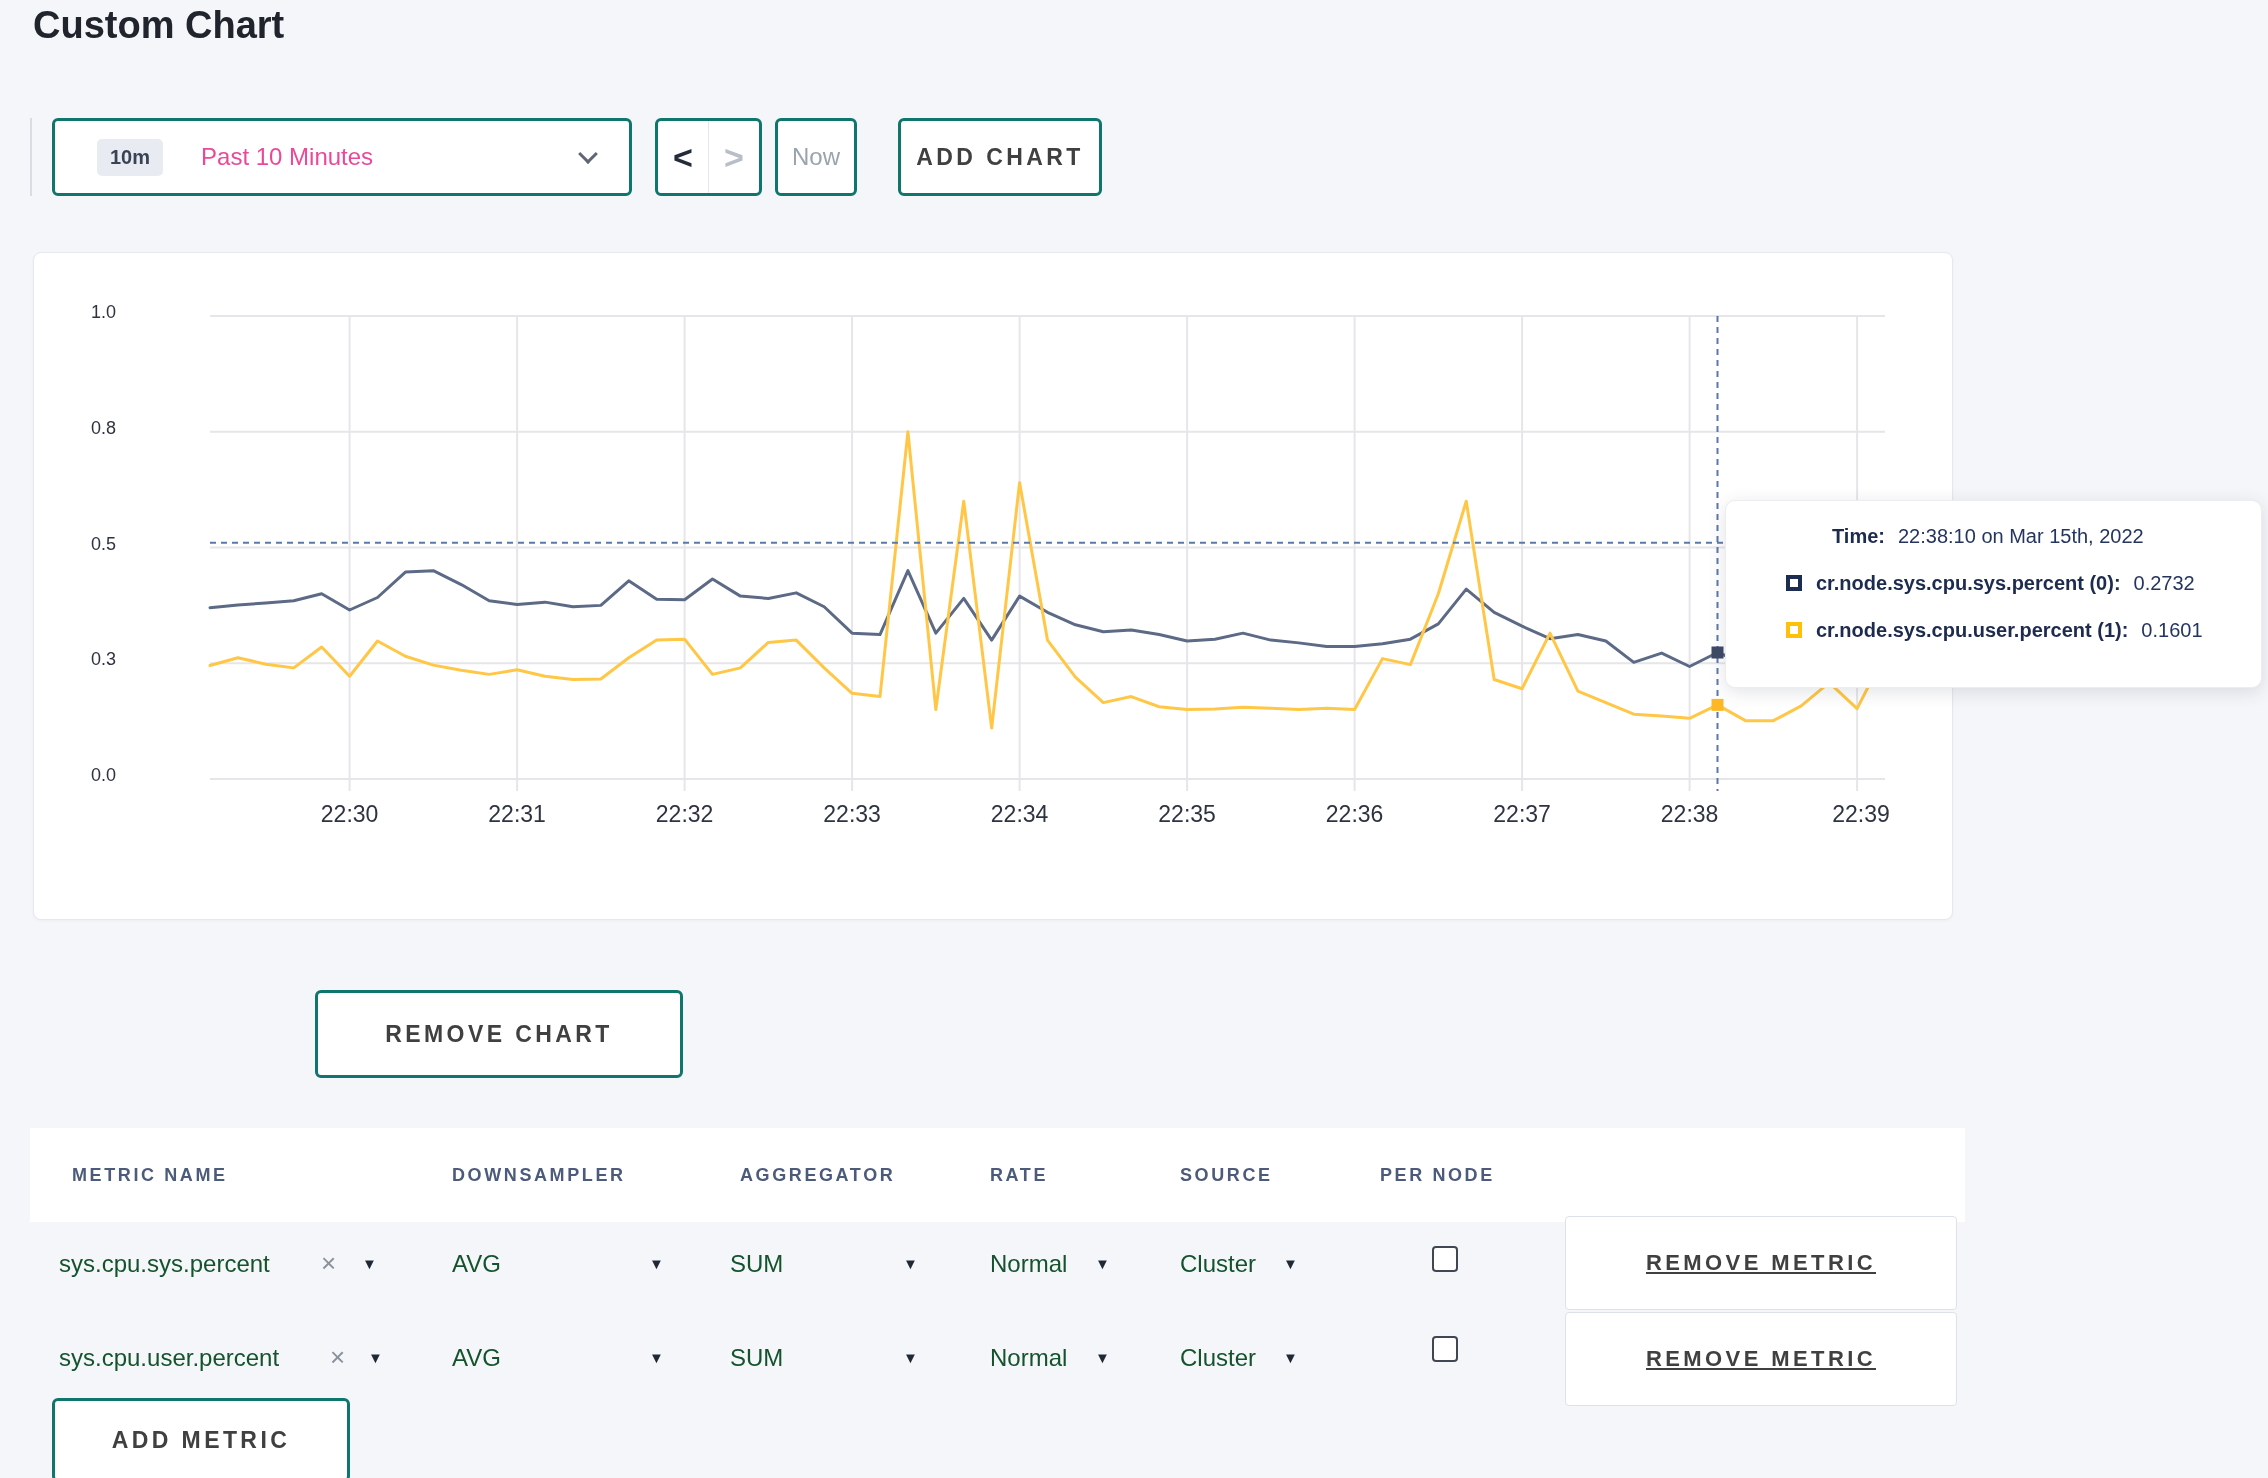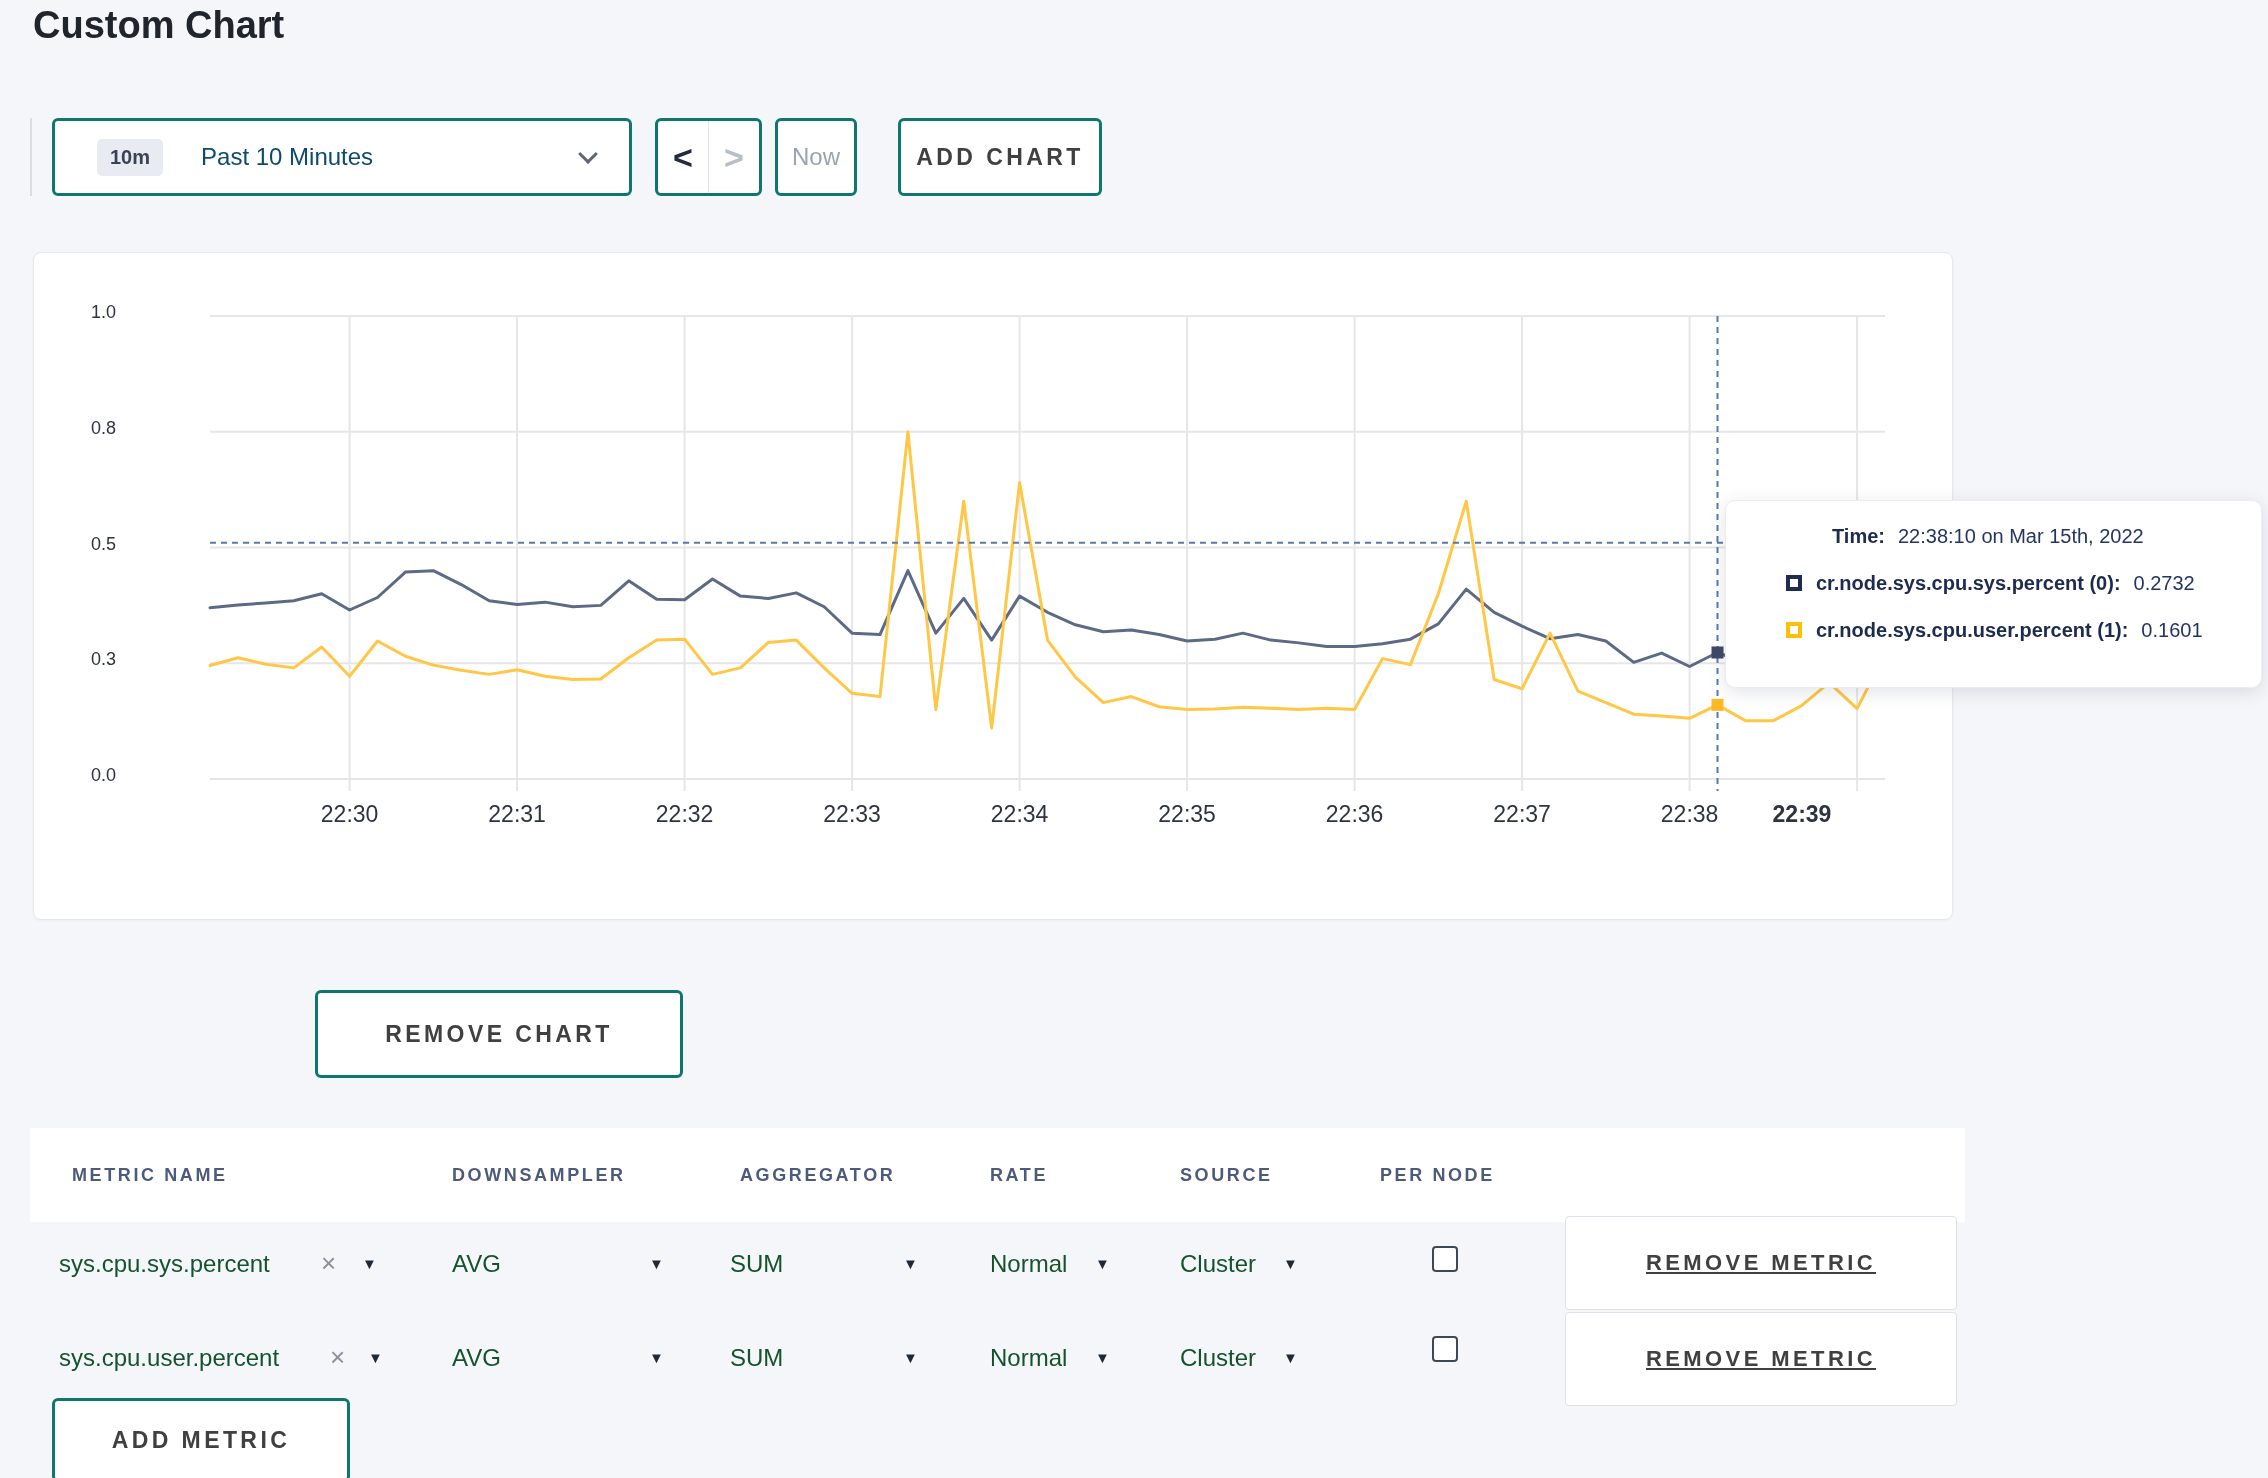--- a/index.html
+++ b/index.html
@@ -10,21 +10,21 @@
   .page-title { position:absolute; left:33px; top:4px; font-size:38px; font-weight:700; color:#20242c; }
 
   .toolbar-rule { position:absolute; left:30px; top:118px; width:2px; height:78px; background:#d9dce3; }
 
   .box { background:#fff; border:3px solid #0f766e; border-radius:6px;text-align:right; }
 
   .time-selector { position:absolute; left:52px; top:118px; width:580px; height:78px;
     display:flex; align-items:center; cursor:pointer; }
   .time-badge { margin-left:42px; background:#e9ebf2; border-radius:5px; padding:7px 13px;
     font-size:20px; font-weight:700; color:#3a4356; }
-  .time-label { margin-left:38px; font-size:24px; color:#0c4a6e; }
+  .time-label { margin-left:38px; font-size:24px; color:#ec4899; }
   .chev { width:14px; height:14px; border-right:3px solid #606774; border-bottom:3px solid #606774;
     transform:rotate(45deg); margin-left:auto; margin-right:34px; margin-top:-6px; }
 
   .nav-group { position:absolute; left:655px; top:118px; width:107px; height:78px; display:flex; }
   .nav-btn { flex:1; display:flex; align-items:center; justify-content:center; font-size:34px; font-weight:700; cursor:pointer; }
   .nav-prev { color:#242b3a; border-right:1px solid #e3e6ed; }
   .nav-next { color:#b9bfc9; }
 
   .now-button { position:absolute; left:775px; top:118px; width:82px; height:78px;
     display:flex; align-items:center; justify-content:center; font-size:24px; color:#9aa3b0; cursor:default; }
@@ -122,21 +122,21 @@
       <div class="y-tick" style="left: 57px; top: 512px;">0.0</div>
       <div class="x-tick" style="left: 255.583px; top: 548px;">22:30</div>
       <div class="x-tick" style="left: 423.083px; top: 548px;">22:31</div>
       <div class="x-tick" style="left: 590.583px; top: 548px;">22:32</div>
       <div class="x-tick" style="left: 758.083px; top: 548px;">22:33</div>
       <div class="x-tick" style="left: 925.583px; top: 548px;">22:34</div>
       <div class="x-tick" style="left: 1093.08px; top: 548px;">22:35</div>
       <div class="x-tick" style="left: 1260.58px; top: 548px;">22:36</div>
       <div class="x-tick" style="left: 1428.08px; top: 548px;">22:37</div>
       <div class="x-tick" style="left: 1595.58px; top: 548px;">22:38</div>
-      <div class="x-tick" style="left: 1708px; top: 548px; font-weight: bold;">22:39</div>
+      <div class="x-tick" style="left: 1767px; top: 548px;">22:39</div>
     </div>
 
   <div class="chart-tooltip">
     <div class="tt-row time">
       <span class="tt-label">Time:</span>
       <span class="tt-value">22:38:10 on Mar 15th, 2022</span>
     </div>
     <div class="tt-row">
       <span class="tt-square" style="border-color:#1d2d52"></span>
       <span class="tt-label">cr.node.sys.cpu.sys.percent (0):</span>

